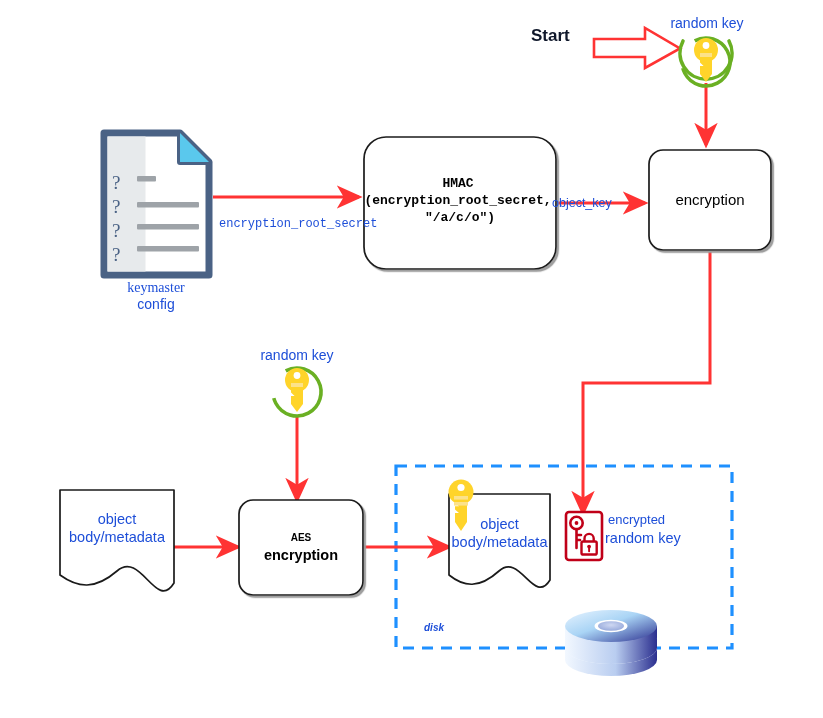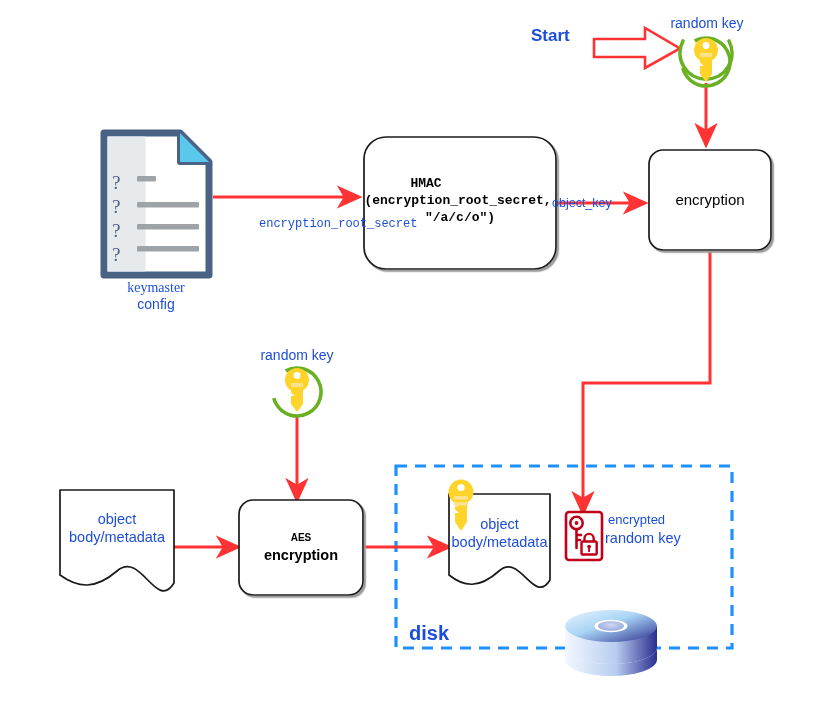--- a/index.html
+++ b/index.html
@@ -177,30 +177,30 @@
       <ellipse cx="611" cy="648" rx="46" ry="16" fill="#f4f9ff"></ellipse>
       <path d="M565,636 L565,648 A46,16 0 0 0 657,648 L657,636 Z" fill="url(#platterSide)"></path>
       <ellipse cx="611" cy="636" rx="46" ry="16" fill="#f4f9ff"></ellipse>
       <path d="M565,626 L565,638 A46,16 0 0 0 657,638 L657,626 Z" fill="url(#platterSide)"></path>
       <ellipse cx="611" cy="626" rx="46" ry="16" fill="url(#platterTop)"></ellipse>
       <ellipse cx="611" cy="626" rx="16.5" ry="6.2" fill="#ffffff"></ellipse>
       <ellipse cx="611" cy="626" rx="13" ry="4.8" fill="url(#holeGrad)"></ellipse>
     </g>
   </svg>
 
-  <div class="lbl" style="left:531px; top:26px; font-size:17px; font-weight:bold; color:#1d4ed8;">Start</div>
+  <div class="lbl" style="left:531px; top:26px; font-size:17px; font-weight:bold; color:#0f172a;">Start</div>
 
   <div class="lbl center" style="left:665px; top:15px; width:84px; font-size:14px;">random key</div>
 
   <div class="lbl center" style="left:98px; top:280px; width:116px; font-size:14px;font-family:Liberation Serif, serif;">keymaster</div>
   <div class="lbl center" style="left:98px; top:296px; width:116px; font-size:14px;">config</div>
 
-  <div class="lbl mono" style="left:219px; top:217px; font-size:12px;margin-left:40px;">encryption_root_secret</div>
-
-  <div class="boxtext mono" style="left:344px; top:176px; width:164px; height:16px; font-size:13px; font-weight:bold;">HMAC</div>
+  <div class="lbl mono" style="left:219px; top:217px; font-size:12px;">encryption_root_secret</div>
+
+  <div class="boxtext mono" style="left:376px; top:176px; width:164px; height:16px; font-size:13px; font-weight:bold;">HMAC</div>
   <div class="boxtext mono" style="left:380px; top:193px; width:156px; height:16px; font-size:13px; font-weight:bold;">(encryption_root_secret,</div>
   <div class="boxtext mono" style="left:364px; top:210px; width:192px; height:16px; font-size:13px; font-weight:bold;">"/a/c/o")</div>
 
   <div class="lbl" style="left:552px; top:196px; font-size:12.5px;">object_key</div>
 
   <div class="boxtext" style="left:649px; top:150px; width:122px; height:100px; font-size:15px;">encryption</div>
 
   <div class="lbl center" style="left:255px; top:347px; width:84px; font-size:14px;">random key</div>
 
   <div class="lbl center" style="left:60px; top:511px; width:114px; font-size:14.5px;">object</div>
@@ -208,15 +208,15 @@
 
   <div class="boxtext" style="left:239px; top:529px; width:124px; height:17px; font-size:10px; font-weight:bold;">AES</div>
   <div class="boxtext" style="left:239px; top:547px; width:124px; height:17px; font-size:14.5px; font-weight:bold;">encryption</div>
 
   <div class="lbl center" style="left:449px; top:516px; width:101px; font-size:14.5px;">object</div>
   <div class="lbl center" style="left:440px; top:534px; width:119px; font-size:14.5px;">body/metadata</div>
 
   <div class="lbl" style="left:608px; top:512px; font-size:13px;">encrypted</div>
   <div class="lbl" style="left:605px; top:530px; font-size:14.5px;">random key</div>
 
-  <div class="lbl" style="left:409px; top:622px; font-size:20px; font-weight:bold;">disk</div>
+  <div class="lbl" style="left:424px; top:622px; font-size:10px; font-weight:bold;font-style:italic;">disk</div>
 
 </div>
 
 </body></html>

